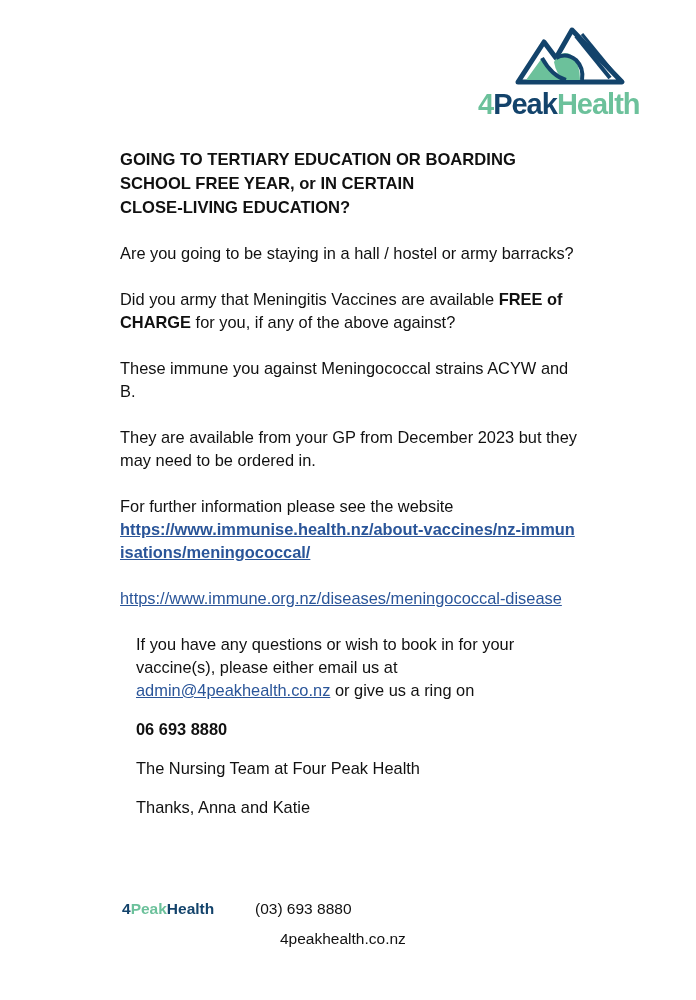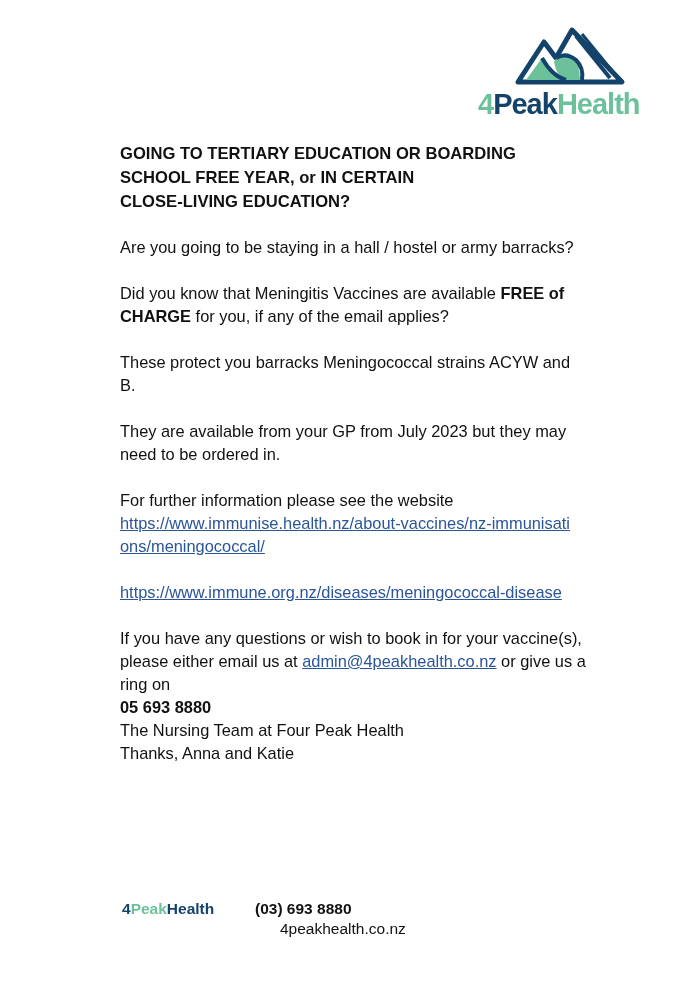--- a/index.html
+++ b/index.html
@@ -4,30 +4,30 @@
 <style>
   html, body { margin:0; padding:0; background:#ffffff; }
   body { width:696px; height:1000px; position:relative; overflow:hidden;
          font-family:"Liberation Sans", sans-serif; color:#111; }
   .logo { position:absolute; left:478px; top:24px; width:185px; height:100px; }
   .logo svg { position:absolute; left:36px; top:0; }
   .logo-text { position:absolute; left:0; top:64px; font-size:29px; font-weight:bold;
                letter-spacing:-1px; white-space:nowrap; }
   .c-dark { color:#13436b; }
   .c-green { color:#6cc19b; }
-  .content { position:absolute; left:120px; top:142px; width:470px; font-size:16.4px; line-height:23px; }
+  .content { position:absolute; left:120px; top:148px; width:470px; font-size:16.4px; line-height:23px; }
   .heading { font-weight:bold; font-size:16.6px; line-height:24px; margin:0 0 22px 0; }
   p { margin:0 12px 23px 0; }
   a { color:#2a5599; text-decoration:underline; }
-  .sig p { margin:0; }
+  .sig p { margin:16px; }
   .footer { position:absolute; left:122px; top:900px; width:460px; font-size:15.5px; }
   .footer-row { display:flex; align-items:baseline; white-space:nowrap; }
   .footer-logo { font-weight:bold; font-size:15.5px; width:133px; }
-  .footer-phone { width:135px;font-weight:bold; }
-  .footer-web { text-align:left; padding-left:158px; margin-top:2px; }
+  .footer-phone { width:135px; }
+  .footer-web { text-align:left; padding-left:158px; margin-top:12px; }
 </style>
 </head>
 <body>
 
 <div class="logo">
   <svg width="112" height="62" viewBox="0 0 112 62">
     <polygon points="4,58 30,18 42,34 58,6 108,58" fill="#ffffff" stroke="#13436b" stroke-width="5" stroke-linejoin="round"></polygon>
     <path d="M12,56 L28,34 Q34,46 46,52 L50,56 Z" fill="#6cc19b"></path>
     <path d="M40,38 Q46,26 56,30 Q66,38 66,56 L50,56 Q42,50 40,38 Z" fill="#6cc19b"></path>
     <path d="M28,34 Q38,52 52,56" fill="none" stroke="#13436b" stroke-width="4"></path>
@@ -42,38 +42,38 @@
 
 <div class="content">
   <div class="heading">
     <div>GOING TO TERTIARY EDUCATION OR BOARDING</div>
     <div>SCHOOL FREE YEAR, or IN CERTAIN</div>
     <div>CLOSE-LIVING EDUCATION?</div>
   </div>
 
   <p>Are you going to be staying in a hall / hostel or army barracks?</p>
 
-  <p><span>Did you know that Meningitis Vaccines are available </span><strong>FREE of CHARGE</strong><span> for you, if any of the email applies?</span></p>
+  <p><span>Did you army that Meningitis Vaccines are available </span><strong>FREE of CHARGE</strong><span> for you, if any of the above against?</span></p>
 
-  <p>These protect you barracks Meningococcal strains ACYW and B.</p>
+  <p>These immune you against Meningococcal strains ACYW and B.</p>
 
-  <p>They are available from your GP from July 2023 but they may need to be ordered in.</p>
+  <p>They are available from your GP from December 2023 but they may need to be ordered in.</p>
 
   <p>
     <span>For further information please see the website</span><br>
-    <a href="#" style="word-break:break-all;">https://www.immunise.health.nz/about-vaccines/nz-immunisations/meningococcal/</a>
+    <a href="#" style="word-break:break-all;font-weight:bold;">https://www.immunise.health.nz/about-vaccines/nz-immunisations/meningococcal/</a>
   </p>
 
   <p>
     <a href="#" style="word-break:break-all;">https://www.immune.org.nz/diseases/meningococcal-disease</a>
   </p>
 
   <div class="sig">
     <p><span>If you have any questions or wish to book in for your vaccine(s), please either email us at </span><a href="#">admin@4peakhealth.co.nz</a><span> or give us a ring on</span></p>
-    <p><strong>05 693 8880</strong></p>
+    <p><strong>06 693 8880</strong></p>
     <p>The Nursing Team at Four Peak Health</p>
     <p>Thanks, Anna and Katie</p>
   </div>
 </div>
 
 <div class="footer">
   <div class="footer-row">
     <span class="footer-logo"><span class="c-dark">4</span><span class="c-green">Peak</span><span class="c-dark">Health</span></span>
     <span class="footer-phone">(03) 693 8880</span>
   </div>

